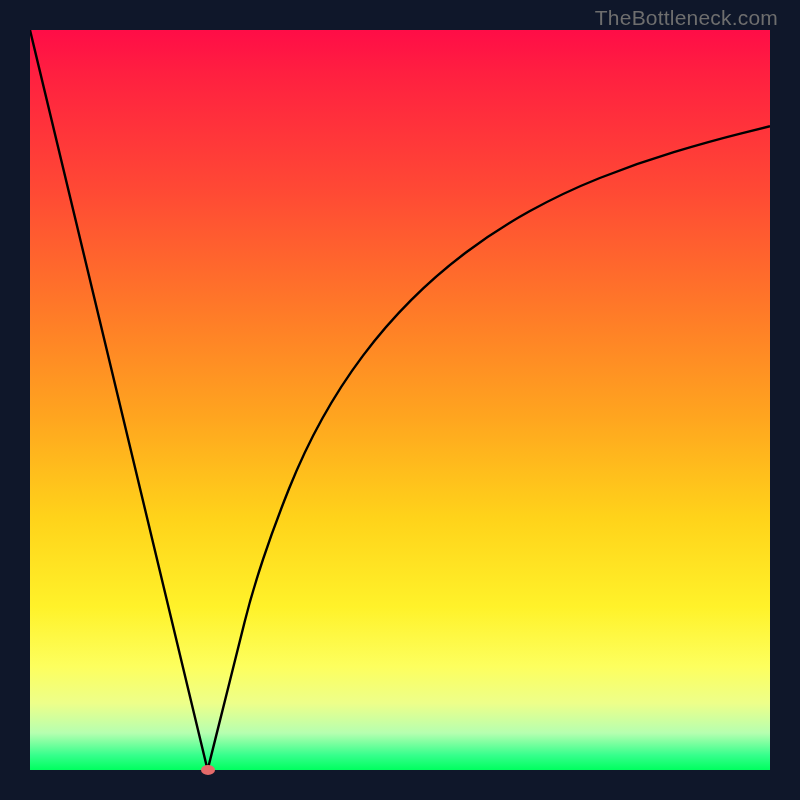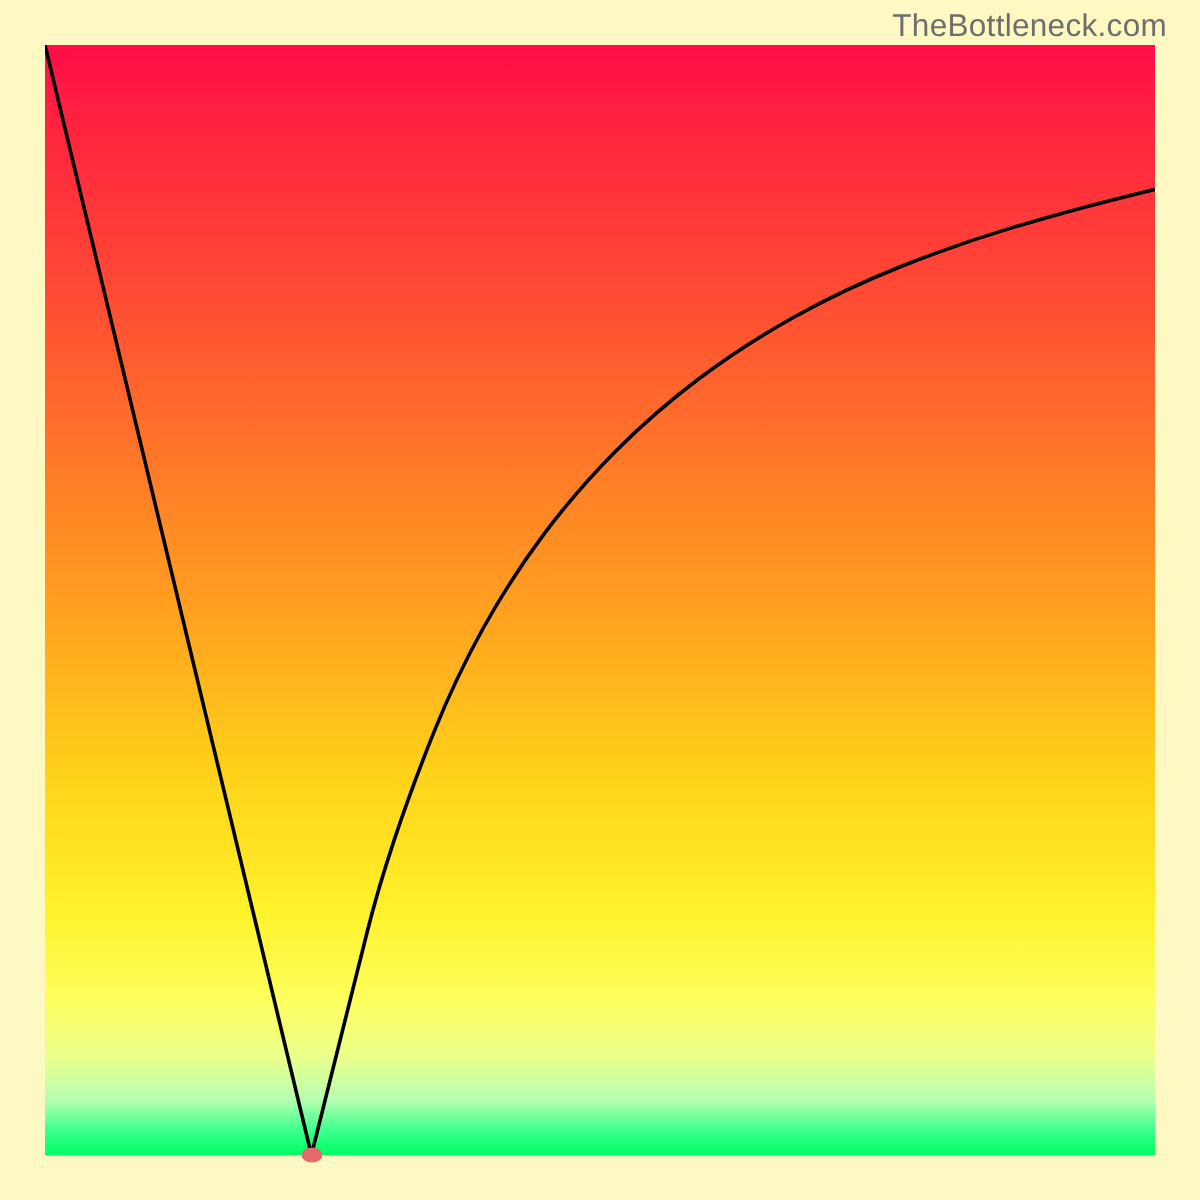--- a/index.html
+++ b/index.html
@@ -8,21 +8,21 @@
     width: 800px;
     height: 800px;
     overflow: hidden;
     background: #000;
     font-family: Arial, Helvetica, sans-serif;
   }
   .frame {
     position: relative;
     width: 800px;
     height: 800px;
-    background: #fef9c3;
+    background: #0f172a;
   }
   .plot-area {
     position: absolute;
     left: 30px;
     top: 30px;
     width: 740px;
     height: 740px;
     
     background: linear-gradient(
       to bottom,

